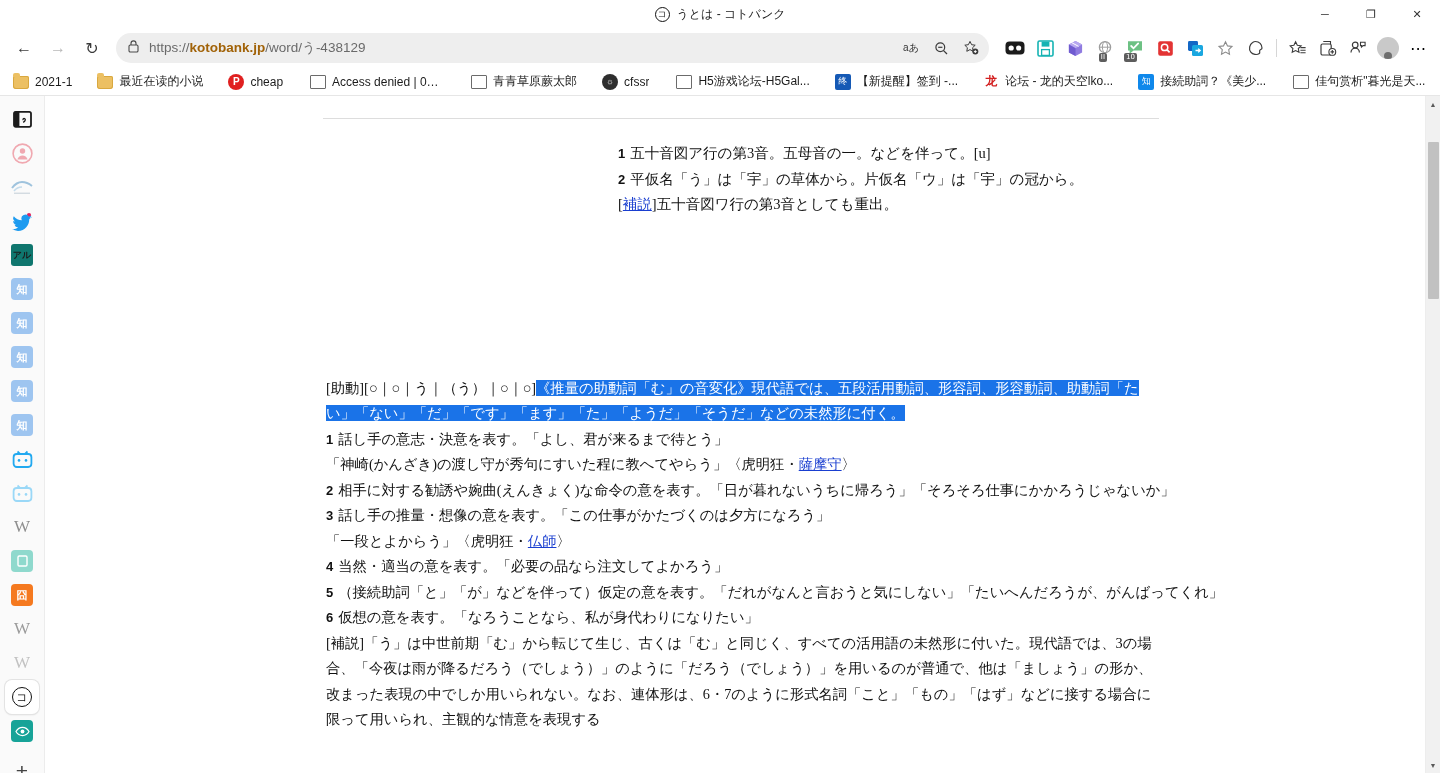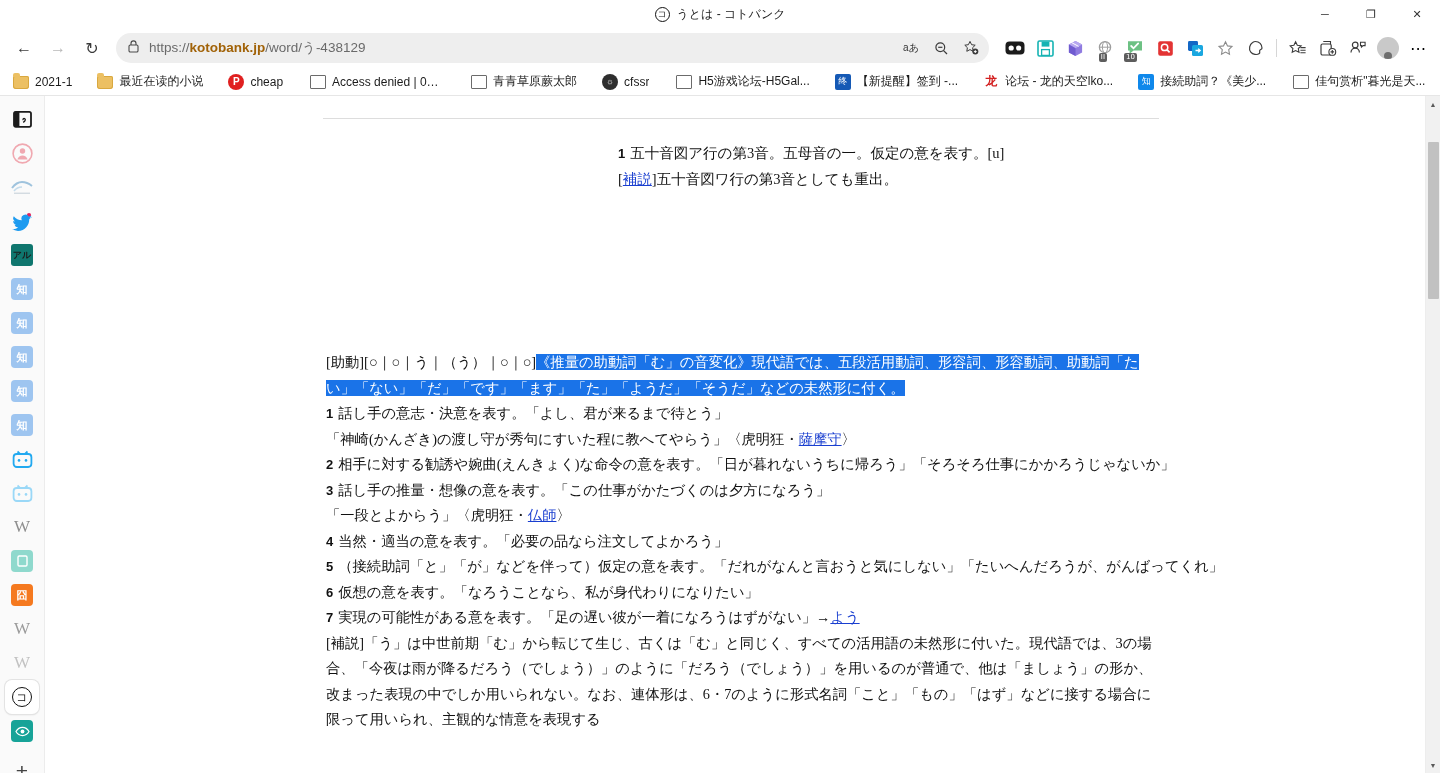--- a/index.html
+++ b/index.html
@@ -495,21 +495,24 @@
   </div>
 
   <div id="content">
     <div id="page">
       <div id="page-inner">
 
         <div id="title-rule"></div>
 
         <div class="block-a">
           <div class="ln">
-            <span class="num small-num">1</span><span>五十音図ア行の第3音。五母音の一。仮定の意を表す。[u]</span>
+            <span class="num small-num">1</span><span>五十音図ア行の第3音。五母音の一。などを伴って。[u]</span>
+          </div>
+          <div class="ln">
+            <span class="num small-num">2</span><span>平仮名「う」は「宇」の草体から。片仮名「ウ」は「宇」の冠から。</span>
           </div>
           <div class="ln">
             <span>[</span><a class="lnk" href="#">補説</a><span>]</span><span>五十音図ワ行の第3音としても重出。</span>
           </div>
         </div>
 
         <div id="spacer"></div>
 
         <div id="defs">
 
@@ -533,23 +536,20 @@
             <span>「一段とよからう」〈虎明狂・</span><a class="lnk" href="#">仏師</a><span>〉</span>
           </div>
           <div class="row">
             <span class="num small-num">4</span><span>当然・適当の意を表す。「必要の品なら注文してよかろう」</span>
           </div>
           <div class="row">
             <span class="num small-num">5</span><span>（接続助詞「と」「が」などを伴って）仮定の意を表す。「だれがなんと言おうと気にしない」「たいへんだろうが、がんばってくれ」</span>
           </div>
           <div class="row">
             <span class="num small-num">6</span><span>仮想の意を表す。「なろうことなら、私が身代わりになりたい」</span>
-          </div>
-          <div class="row">
-            <span class="num small-num">7</span><span>実現の可能性がある意を表す。「足の遅い彼が一着になろうはずがない」→</span><a class="lnk" href="#">よう</a>
           </div>
 
           <div class="wrap-row">
             <span>[補説]</span><span>「う」は中世前期「む」から転じて生じ、古くは「む」と同じく、すべての活用語の未然形に付いた。現代語では、3の場合、「今夜は雨が降るだろう（でしょう）」のように「だろう（でしょう）」を用いるのが普通で、他は「ましょう」の形か、改まった表現の中でしか用いられない。なお、連体形は、6・7のように形式名詞「こと」「もの」「はず」などに接する場合に限って用いられ、主観的な情意を表現する</span>
           </div>
 
         </div>
       </div>
     </div>
 

